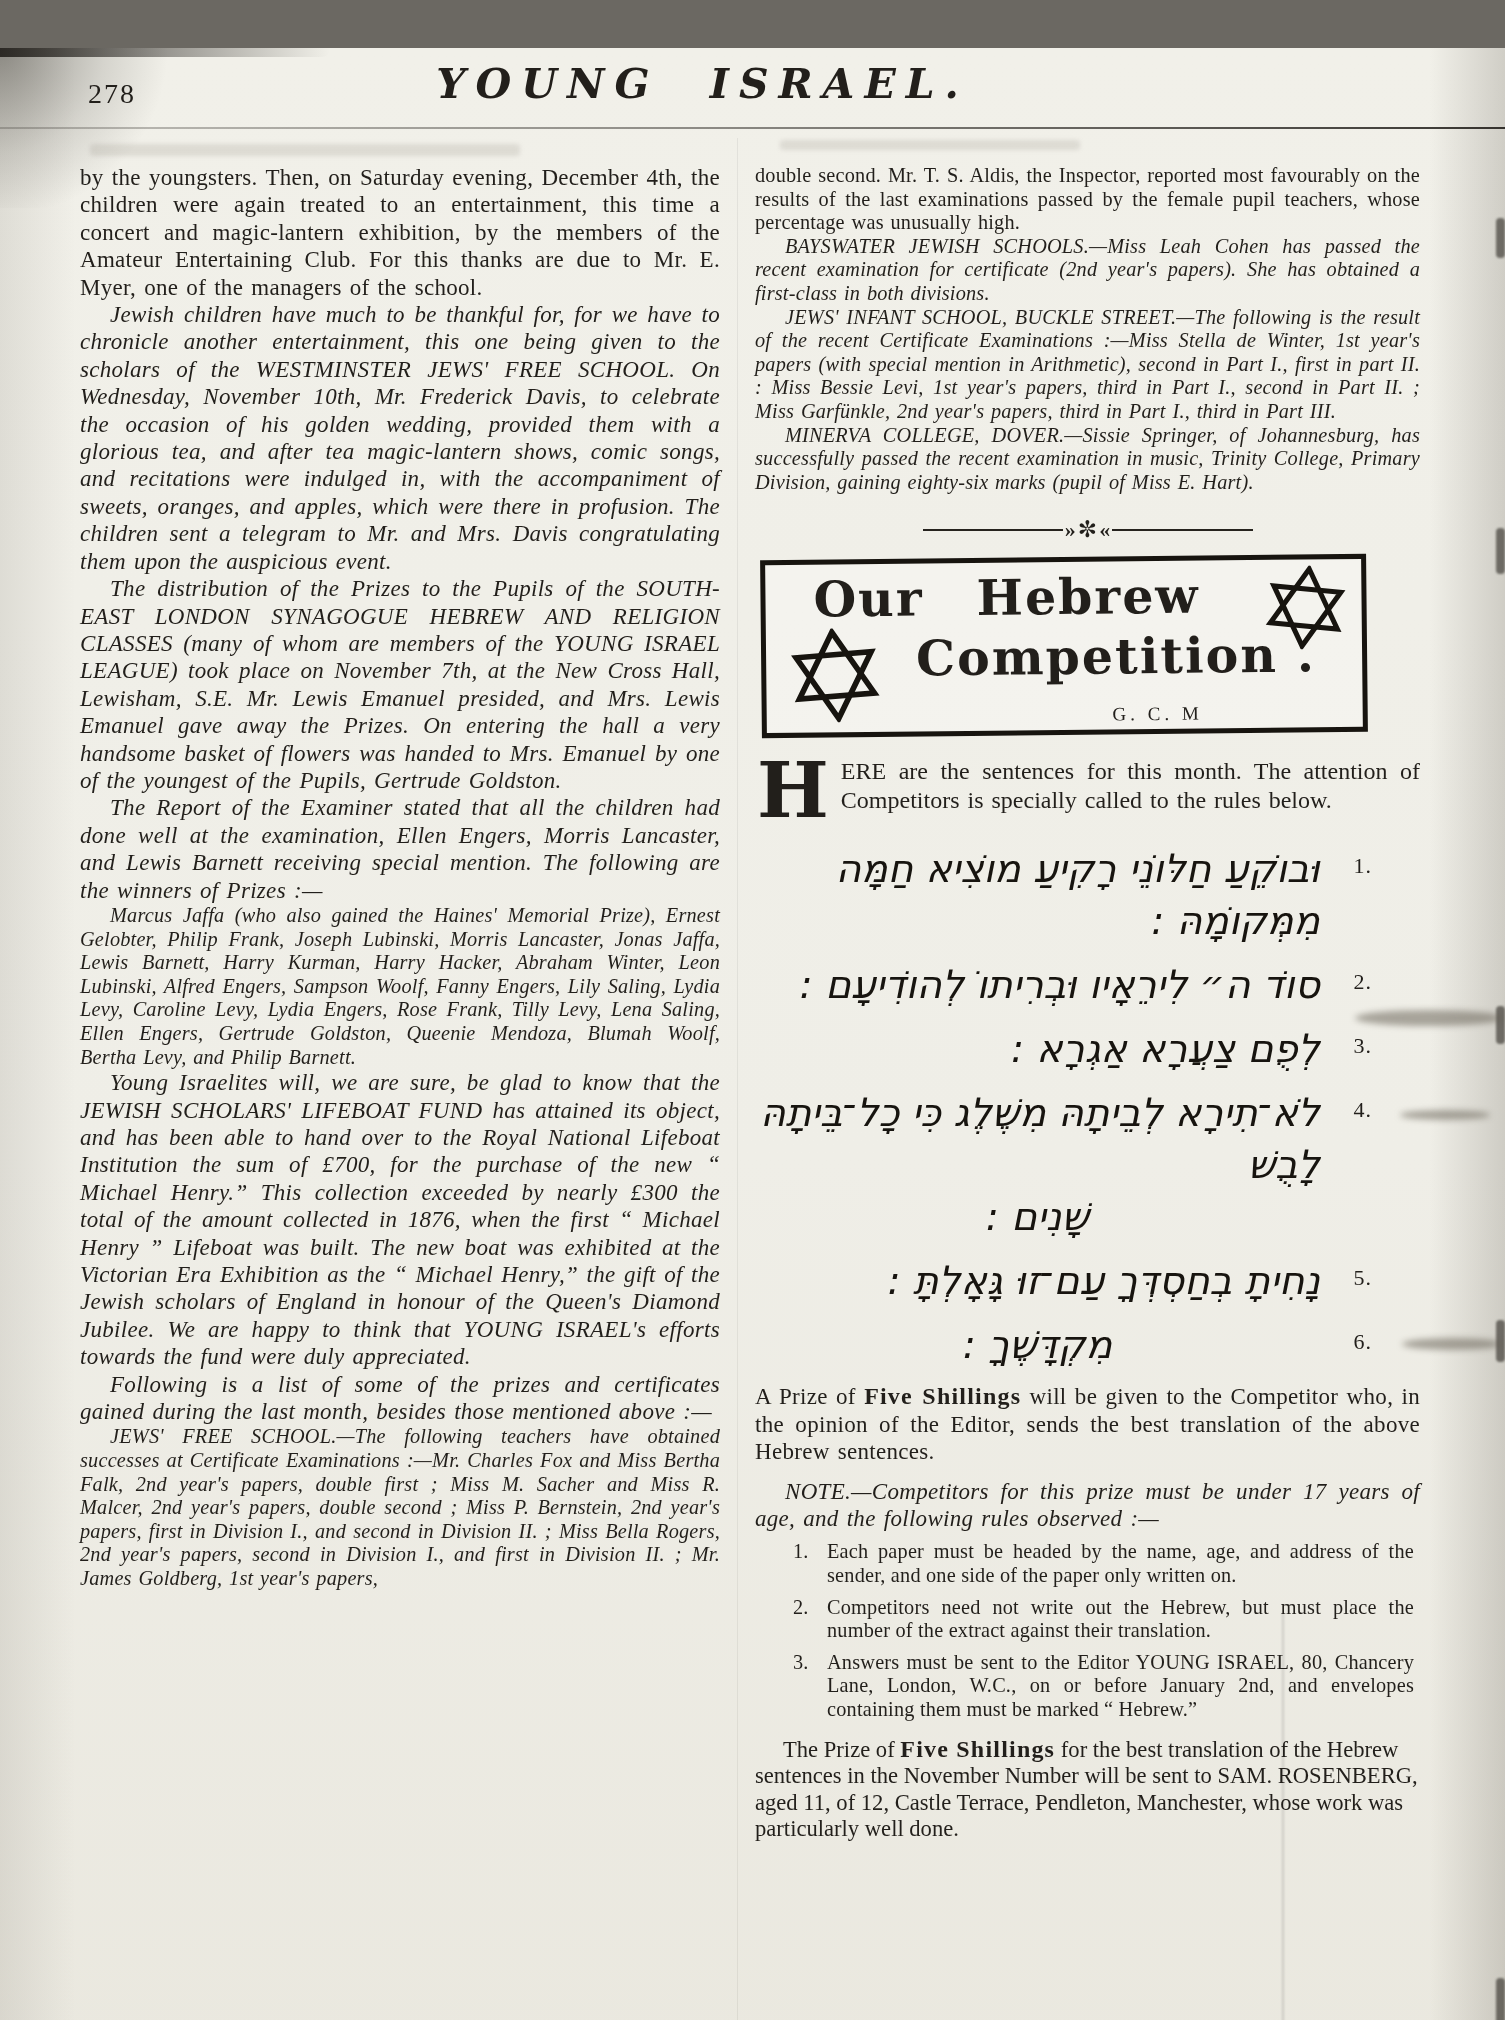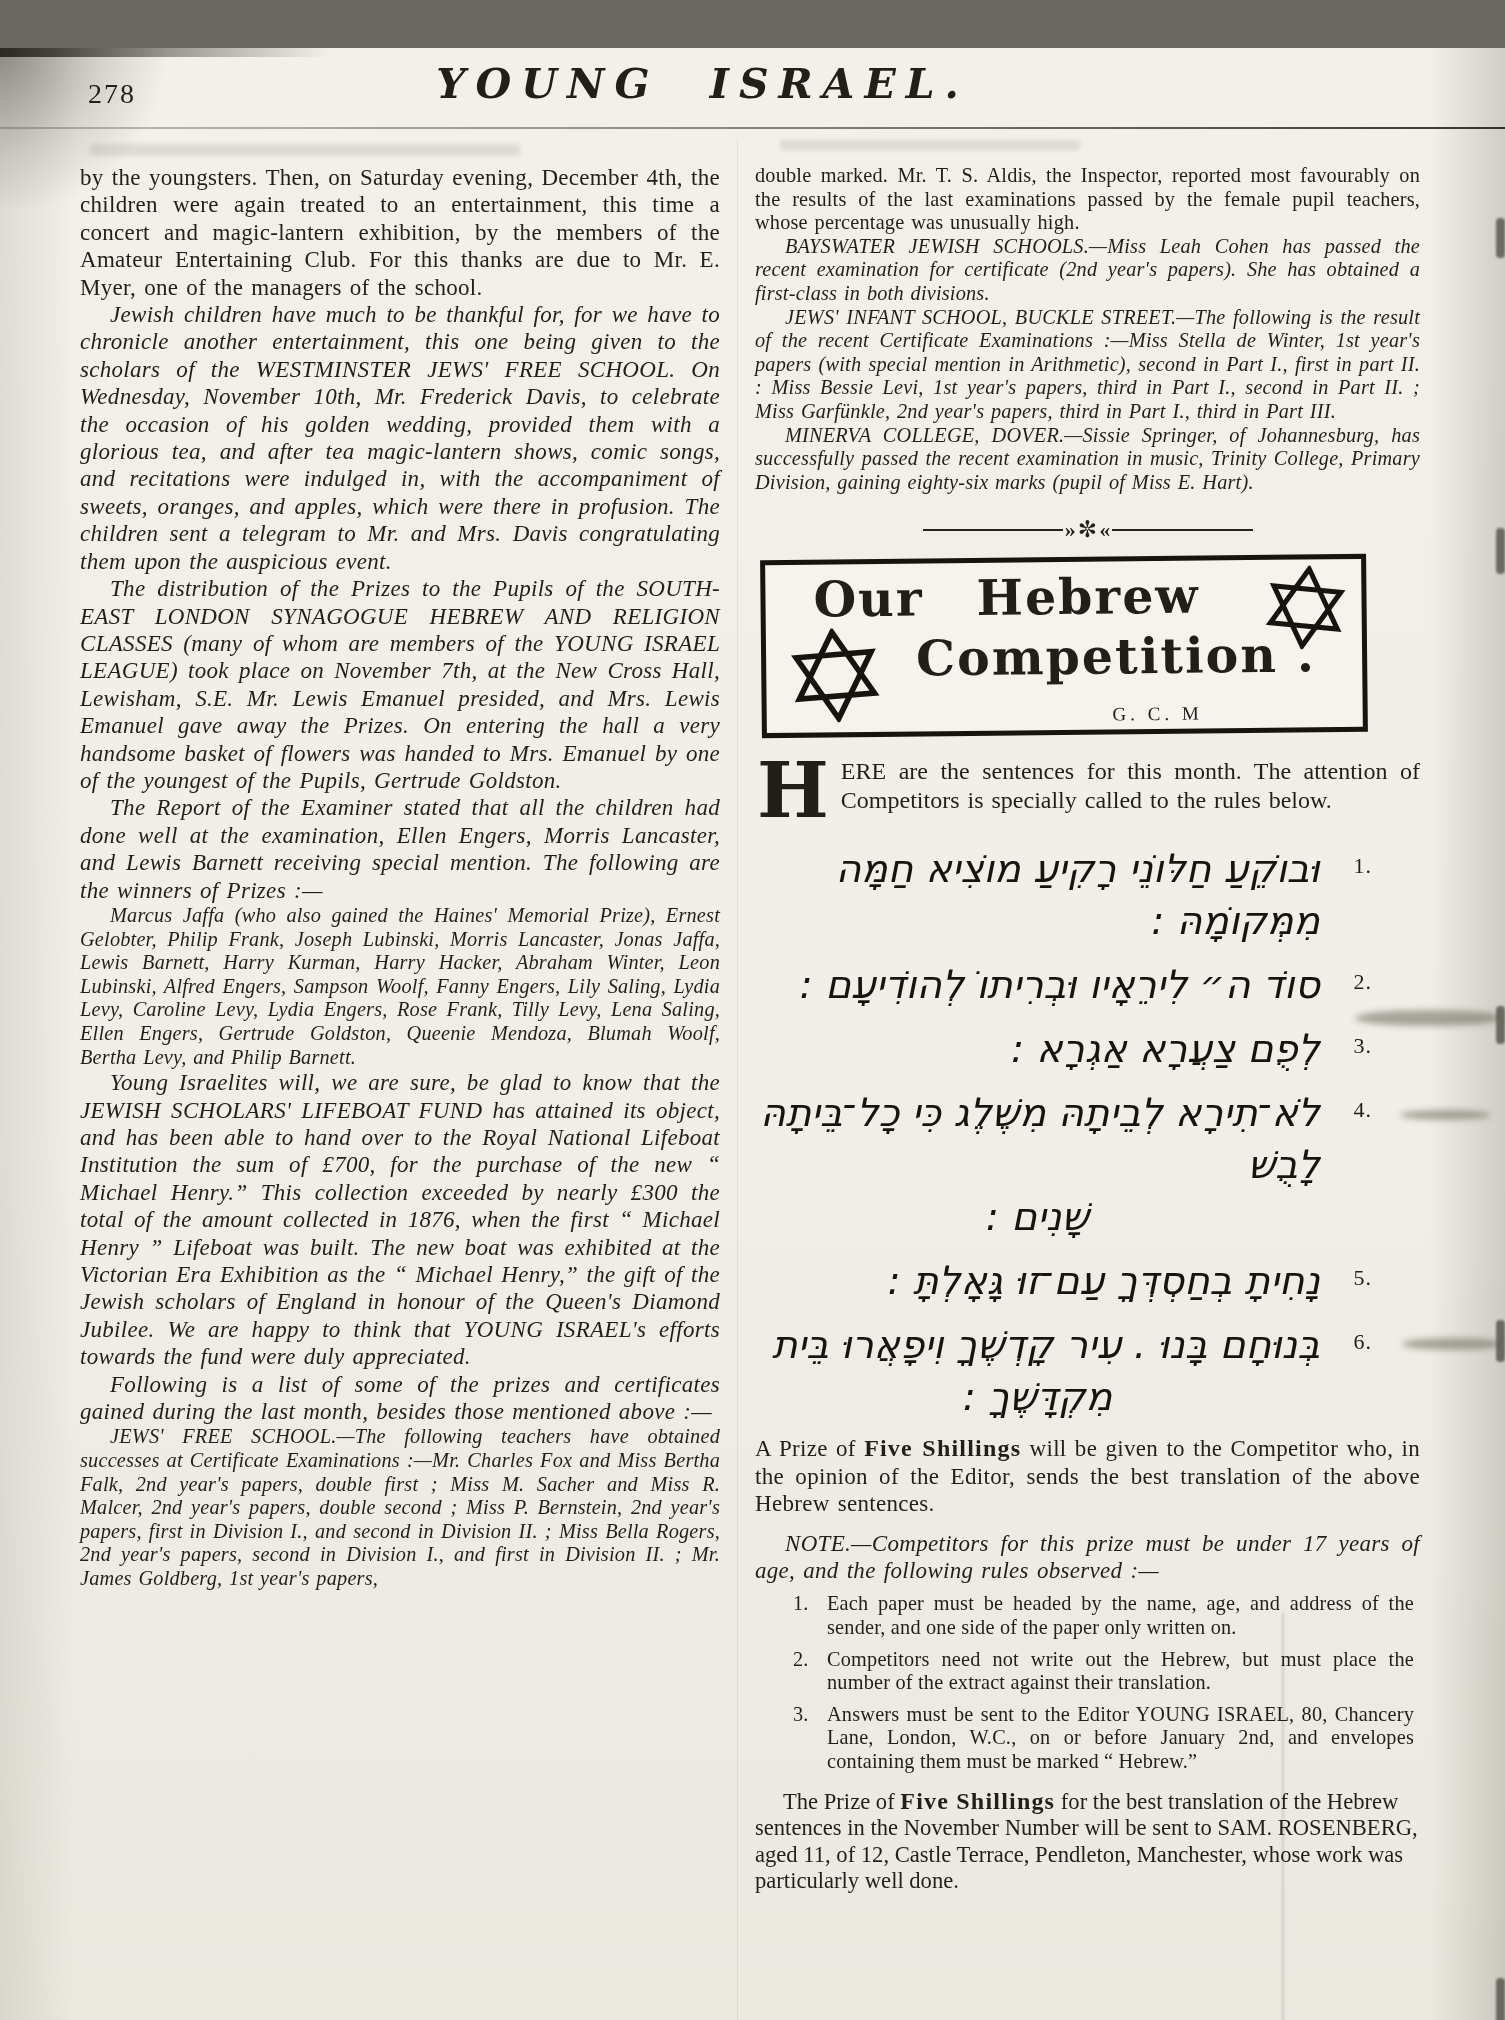--- a/index.html
+++ b/index.html
@@ -109,21 +109,21 @@
       <p class="body indent">The Report of the Examiner stated that all the children had done well at the examination, Ellen Engers, Morris Lancaster, and Lewis Barnett receiving special mention.  The following are the winners of Prizes :—</p>
       <p class="small indent">Marcus Jaffa (who also gained the Haines' Memorial Prize), Ernest Gelobter, Philip Frank, Joseph Lubinski, Morris Lancaster, Jonas Jaffa, Lewis Barnett, Harry Kurman, Harry Hacker, Abraham Winter, Leon Lubinski, Alfred Engers, Sampson Woolf, Fanny Engers, Lily Saling, Lydia Levy, Caroline Levy, Lydia Engers, Rose Frank, Tilly Levy, Lena Saling, Ellen Engers, Gertrude Goldston, Queenie Mendoza, Blumah Woolf, Bertha Levy, and Philip Barnett.</p>
       <p class="body indent">Young Israelites will, we are sure, be glad to know that the JEWISH SCHOLARS' LIFEBOAT FUND has attained its object, and has been able to hand over to the Royal National Lifeboat Institution the sum of £700, for the purchase of the new “ Michael Henry.”  This collection exceeded by nearly £300 the total of the amount collected in 1876, when the first “ Michael Henry ” Lifeboat was built.  The new boat was exhibited at the Victorian Era Exhibition as the “ Michael Henry,” the gift of the Jewish scholars of England in honour of the Queen's Diamond Jubilee.  We are happy to think that YOUNG ISRAEL's efforts towards the fund were duly appreciated.</p>
       <p class="body indent">Following is a list of some of the prizes and certificates gained during the last month, besides those mentioned above :—</p>
       <p class="small indent">JEWS' FREE SCHOOL.—The following teachers have obtained successes at Certificate Examinations :—Mr. Charles Fox and Miss Bertha Falk, 2nd year's papers, double first ; Miss M. Sacher and Miss R. Malcer, 2nd year's papers, double second ; Miss P. Bernstein, 2nd year's papers, first in Division I., and second in Division II. ; Miss Bella Rogers, 2nd year's papers, second in Division I., and first in Division II. ; Mr. James Goldberg, 1st year's papers,</p>
     </div>
 
   <div class="col col-right">
 
     <div id="right-top">
-        <p class="small">double marked.  Mr. T. S. Aldis, the Inspector, reported most favourably on the results of the last examinations passed by the female pupil teachers, whose percentage was unusually high.</p>
+        <p class="small">double second.  Mr. T. S. Aldis, the Inspector, reported most favourably on the results of the last examinations passed by the female pupil teachers, whose percentage was unusually high.</p>
         <p class="small indent">BAYSWATER JEWISH SCHOOLS.—Miss Leah Cohen has passed the recent examination for certificate (2nd year's papers).  She has obtained a first-class in both divisions.</p>
         <p class="small indent">JEWS' INFANT SCHOOL, BUCKLE STREET.—The following is the result of the recent Certificate Examinations :—Miss Stella de Winter, 1st year's papers (with special mention in Arithmetic), second in Part I., first in part II. : Miss Bessie Levi, 1st year's papers, third in Part I., second in Part II. ; Miss Garfünkle, 2nd year's papers, third in Part I., third in Part III.</p>
         <p class="small indent">MINERVA COLLEGE, DOVER.—Sissie Springer, of Johannesburg, has successfully passed the recent examination in music, Trinity College, Primary Division, gaining eighty-six marks (pupil of Miss E. Hart).</p>
       </div>
 
     <div class="divider">
       <span class="line"></span>
       <span class="arr">»</span>
       <span class="ctr">✼</span>
       <span class="arr">«</span>
@@ -165,21 +165,20 @@
           <span class="heb-num">4.</span>
           <div class="heb-line">לֹא־תִירָא לְבֵיתָהּ מִשֶּׁלֶג כִּי כָל־בֵּיתָהּ לָבֻשׁ</div>
           <div class="heb-line cont">שָׁנִים :</div>
         </div>
         <div class="heb-item">
           <span class="heb-num">5.</span>
           <div class="heb-line">נָחִיתָ בְחַסְדְּךָ עַם־זוּ גָּאָלְתָּ :</div>
         </div>
         <div class="heb-item">
           <span class="heb-num">6.</span>
-          <div class="heb-line">בְּנוּחָם בָּנוּ . עִיר קָדְשֶׁךָ וִיפָאֲרוּ בֵּית</div>
           <div class="heb-line cont">מִקְדָּשֶׁךָ :</div>
         </div>
       </div>
 
     <p class="body prize">
       <span>A Prize of </span><b>Five Shillings</b><span> will be given to the Competitor who, in the opinion of the Editor, sends the best translation of the above Hebrew sentences.</span>
     </p>
 
     <p class="body note indent">NOTE.—Competitors for this prize must be under 17 years of age, and the following rules observed :—</p>
 

